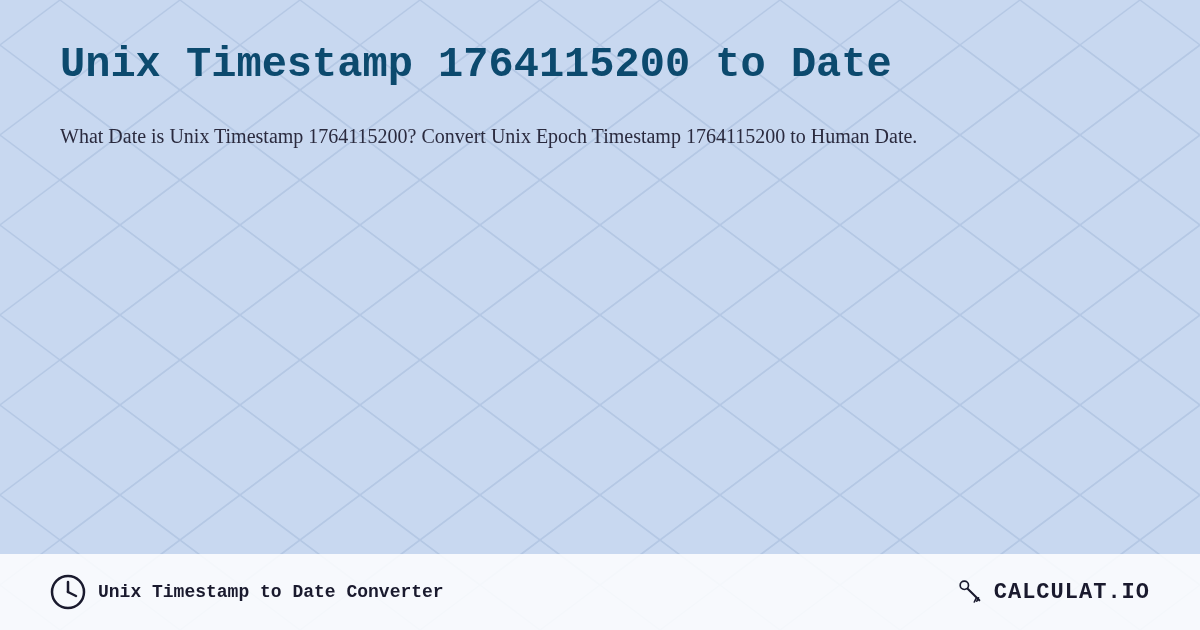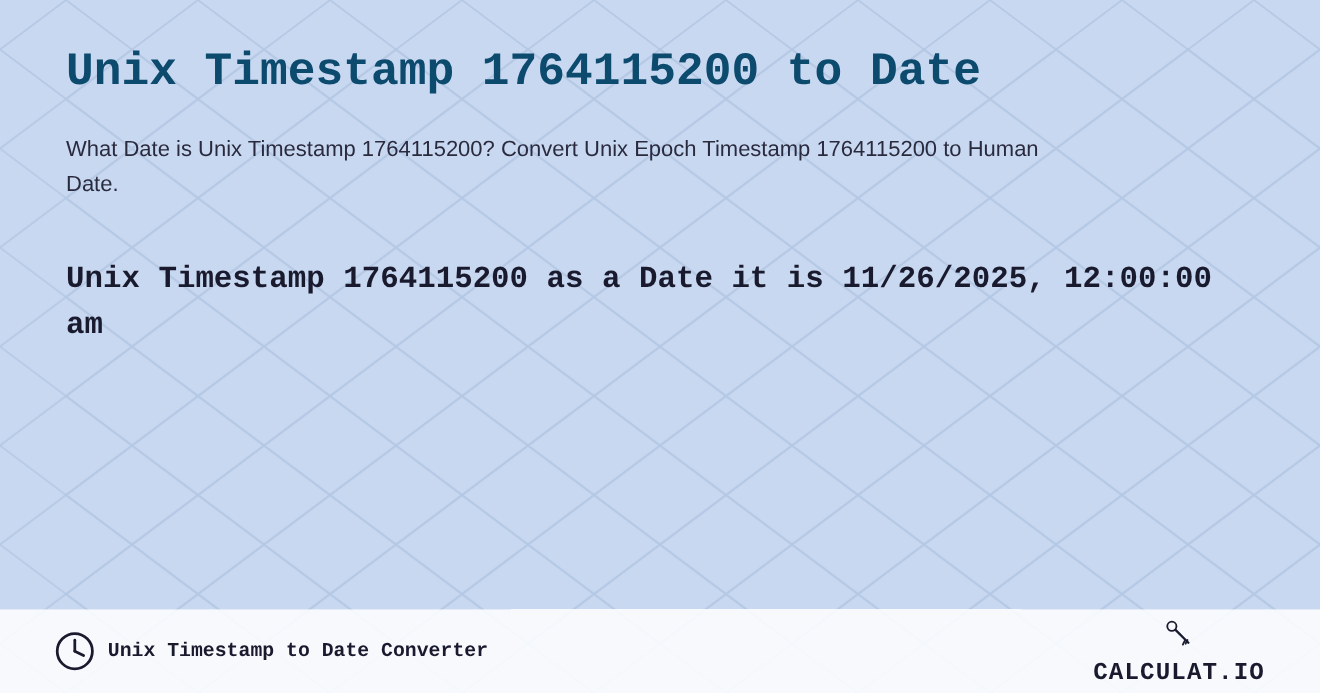--- a/index.html
+++ b/index.html
@@ -37,21 +37,21 @@
     .main-title {
       font-family: 'Courier New', Courier, monospace;
       font-size: 42px;
       font-weight: bold;
       color: #0c4a6e;
       margin-bottom: 30px;
       line-height: 1.2;
     }
 
     .description {
-      font-family: Liberation Sans, sans-serif;
+      font-family: Liberation Serif, serif;
       font-size: 20px;
       color: #2a2a3e;
       line-height: 1.6;
       margin-bottom: 50px;
       max-width: 900px;
     }
 
     .result-section {
       margin-bottom: 50px;
     }
@@ -93,21 +93,20 @@
       font-family: 'Courier New', Courier, monospace;
       font-size: 18px;
       font-weight: bold;
       color: #1a1a2e;
     }
 
     .logo-area {
       display: flex;
       align-items: center;
       gap: 8px;
-      flex-direction: column;
     }
 
     .logo-icon {
       width: 30px;
       height: 30px;
     }
 
     .logo-text {
       font-family: 'Courier New', Courier, monospace;
       font-size: 22px;
@@ -270,23 +269,20 @@
     </g>
   </svg>
 </div>
 
 <div class="content">
 
   <h1 class="main-title">Unix Timestamp 1764115200 to Date</h1>
 
   <p class="description">What Date is Unix Timestamp 1764115200? Convert Unix Epoch Timestamp 1764115200 to Human Date.</p>
 
-  <div class="result-section">
-    <p class="result-text">Unix Timestamp 1764115200 as a Date it is 11/26/2025, 12:00:00 am</p>
-  </div>
 
 </div>
 
 <div class="footer-bar">
 
   <div class="footer-left">
 
     <svg class="clock-icon" viewBox="0 0 36 36" fill="none" xmlns="http://www.w3.org/2000/svg">
       <circle cx="18" cy="18" r="16" stroke="#1a1a2e" stroke-width="2.5" fill="none"></circle>
       <line x1="18" y1="8" x2="18" y2="18" stroke="#1a1a2e" stroke-width="2.5" stroke-linecap="round"></line>

